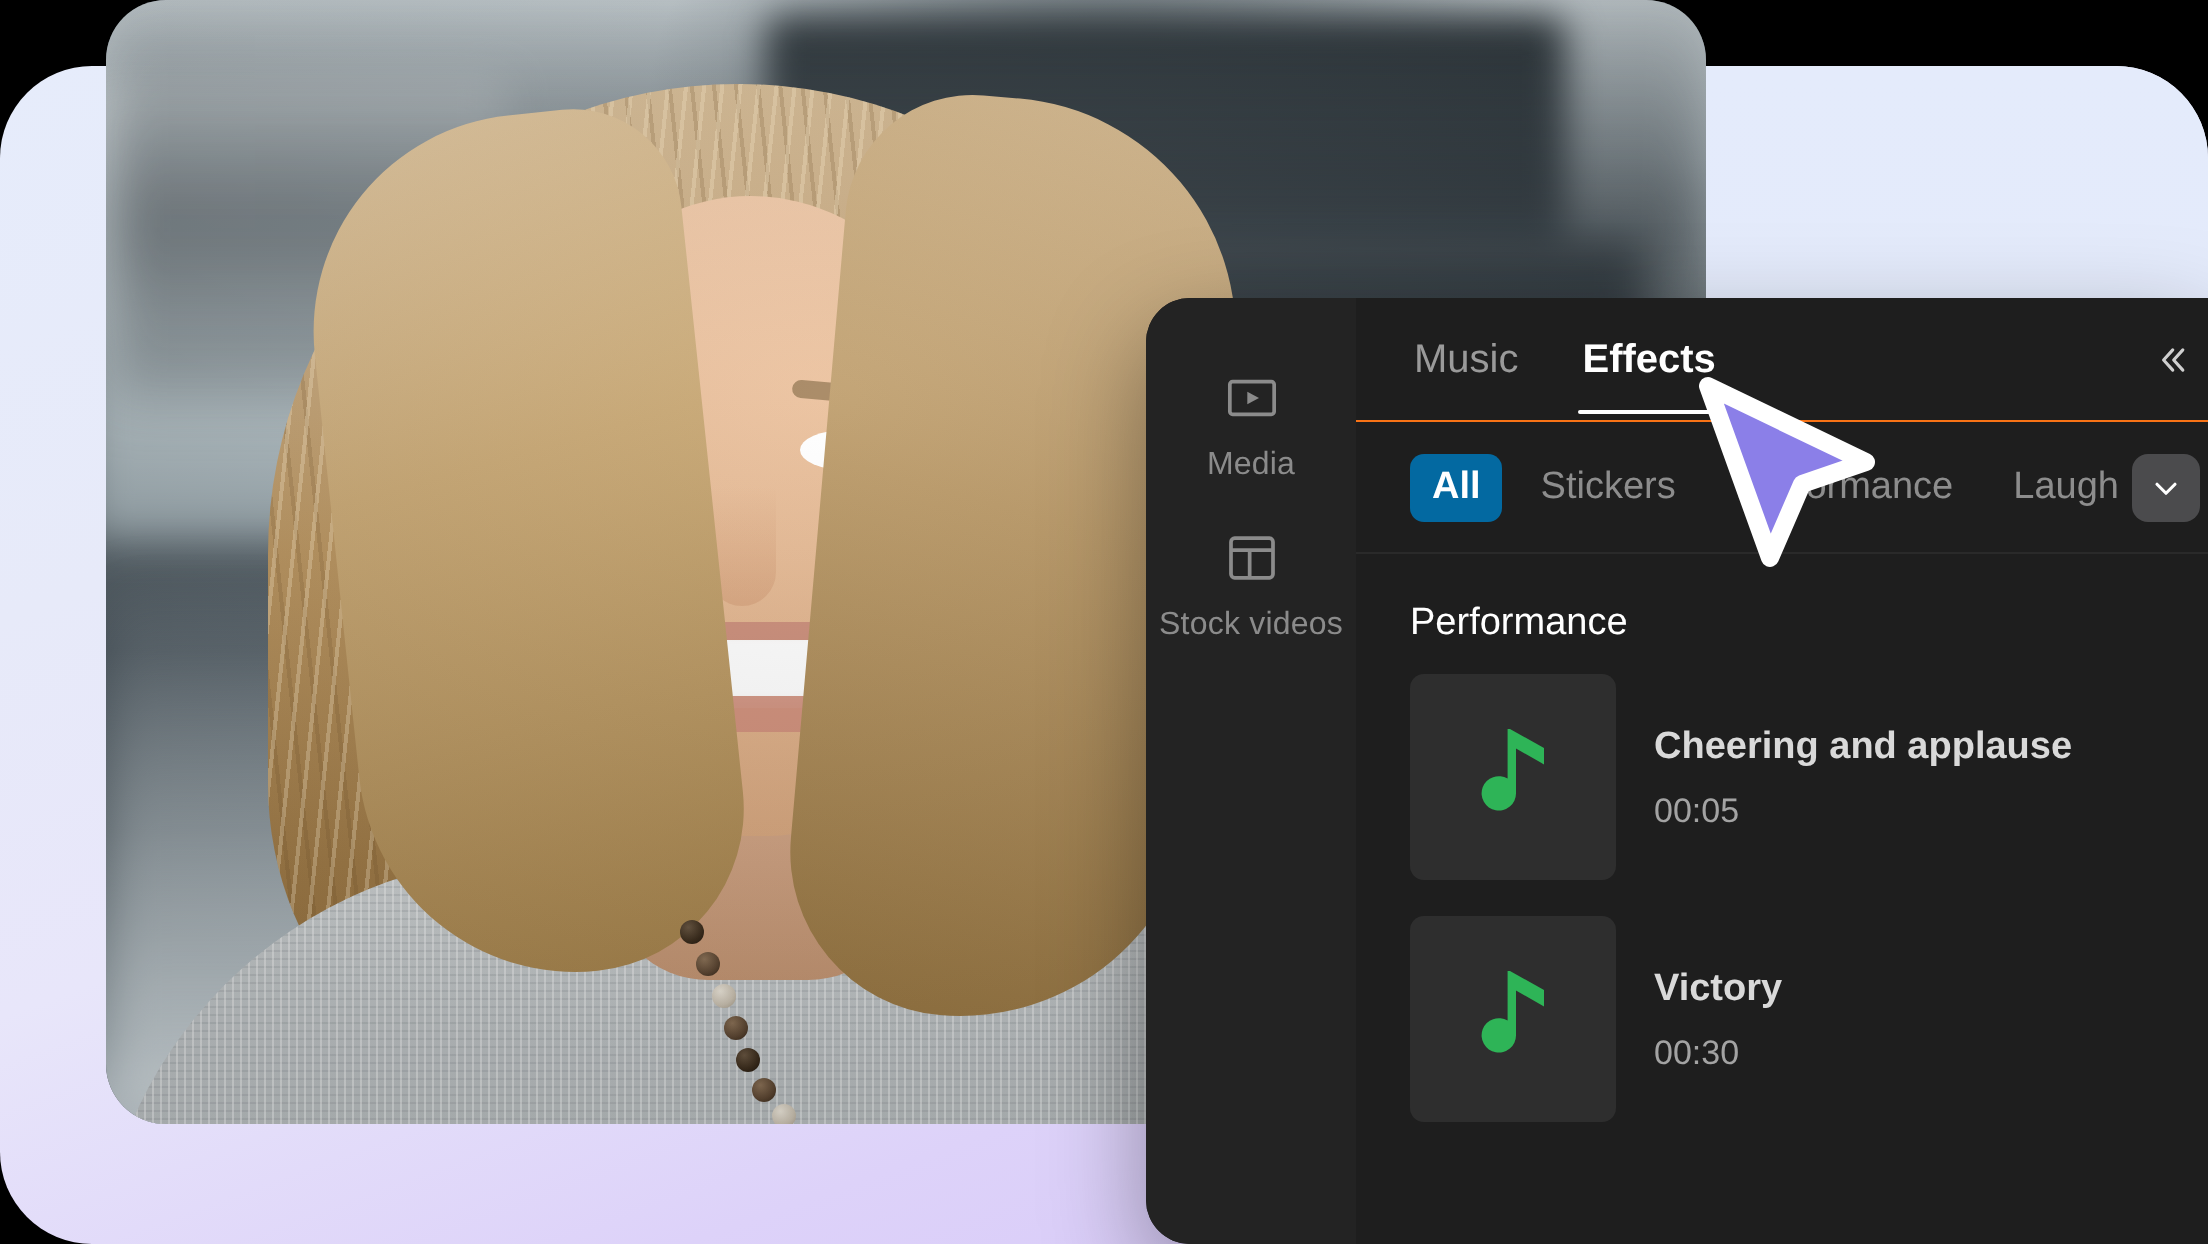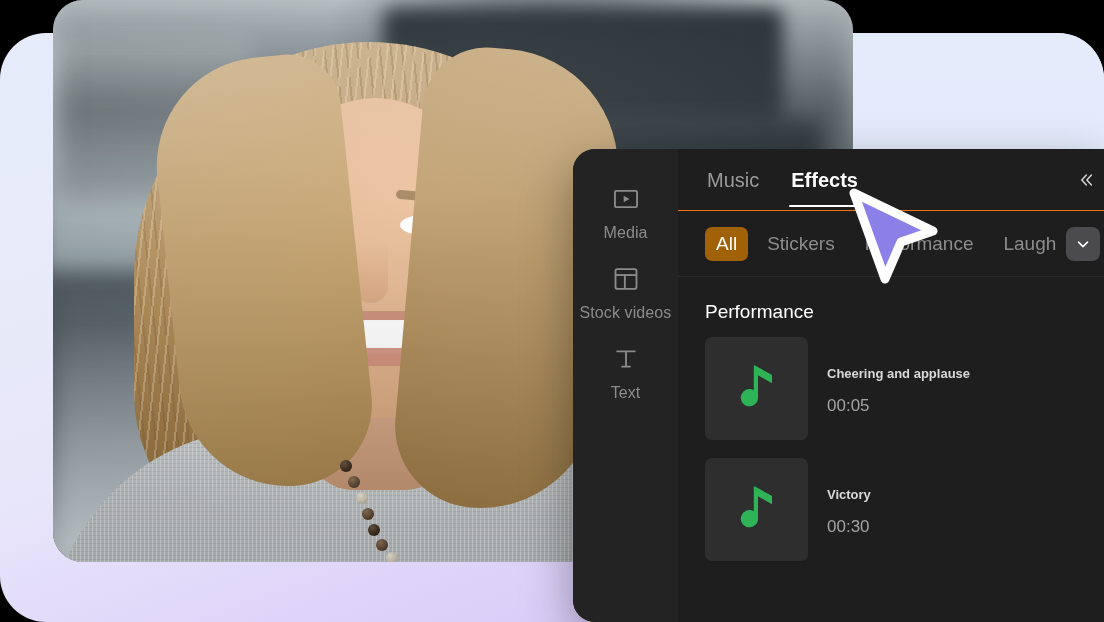--- a/index.html
+++ b/index.html
@@ -404,22 +404,22 @@
     font-size: 19px;
     color: #8d8d8d;
     padding: 6px 11px;
     border-radius: 7px;
     margin-right: 8px;
     white-space: nowrap;
     cursor: pointer;
   }
   .chip.active {
     color: #ffffff;
-    background: #a16207;
-    font-weight: 400;
+    background: #0369a1;
+    font-weight: 700;
   }
   .chip-more {
     position: absolute;
     right: 4px;
     top: 50%;
     transform: translateY(-50%);
     width: 34px;
     height: 34px;
     background: #4b4b4d;
     border-radius: 8px;
@@ -453,21 +453,21 @@
     border-radius: 7px;
     display: flex;
     align-items: center;
     justify-content: center;
   }
   .item-meta {
     padding-left: 19px;
     min-width: 0;
   }
   .item-title {
-    font-size: 13px;
+    font-size: 19px;
     font-weight: 700;
     color: #d9d9d9;
     line-height: 24px;
     white-space: nowrap;
   }
   .item-dur {
     font-size: 17px;
     color: #a3a3a3;
     margin-top: 10px;
   }
@@ -554,28 +554,20 @@
           <svg width="28" height="28" viewBox="0 0 24 24" fill="none">
             <rect x="3" y="3.5" width="18" height="17" rx="1.6" stroke="#8b8b8b" stroke-width="1.6"></rect>
             <path d="M3 8.6h18" stroke="#8b8b8b" stroke-width="1.6"></path>
             <path d="M11 8.6v11.9" stroke="#8b8b8b" stroke-width="1.6"></path>
           </svg>
         </span>
         <span class="rail-label">Stock videos</span>
       </div>
 
 
-      <div class="rail-item">
-        <span class="rail-icon">
-          <svg width="28" height="28" viewBox="0 0 24 24" fill="none">
-            <path d="M4.5 5.5h15M12 5.5v13M8.6 18.5h6.8" stroke="#8b8b8b" stroke-width="1.6" stroke-linecap="round"></path>
-          </svg>
-        </span>
-        <span class="rail-label">Text</span>
-      </div>
 
     </div>
 
     <div class="content-col">
 
       <div class="tabs-row">
         <div class="tab">Music</div>
         <div class="tab active">Effects</div>
         <div class="collapse-btn">
           <svg width="22" height="22" viewBox="0 0 24 24" fill="none">

